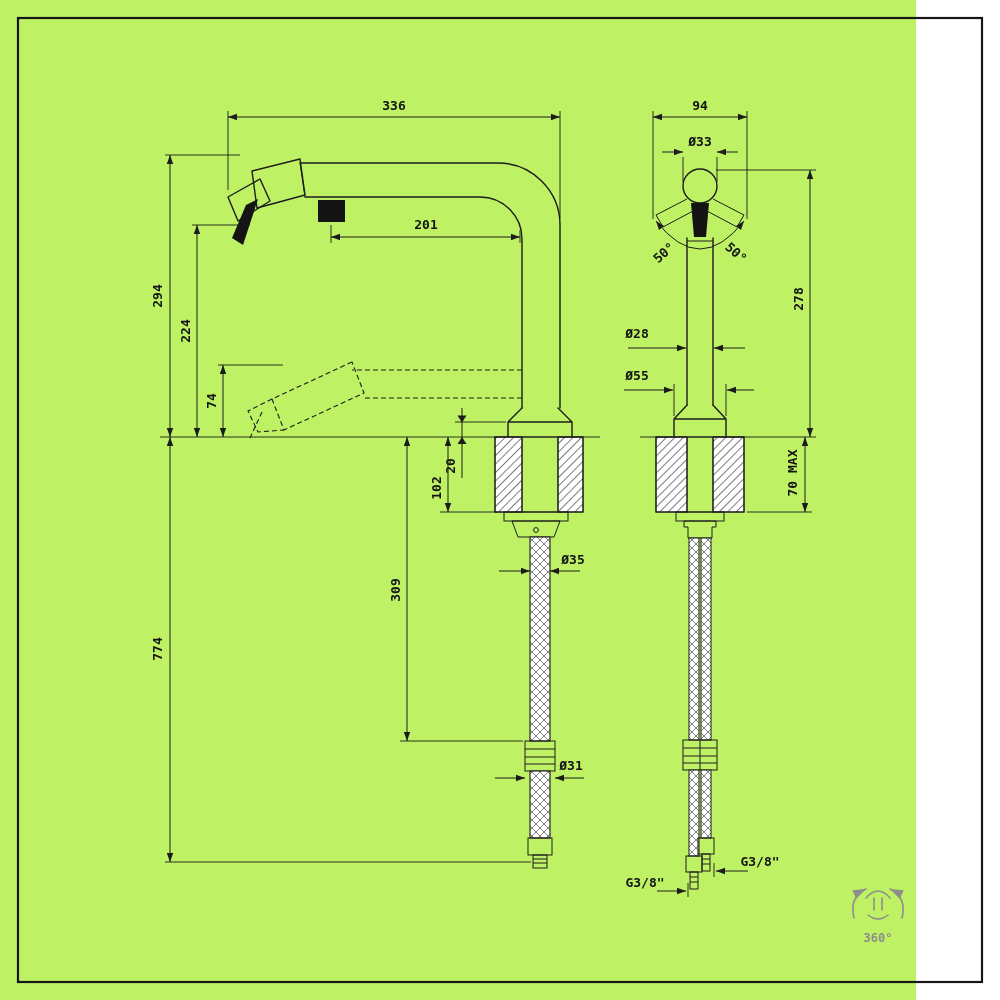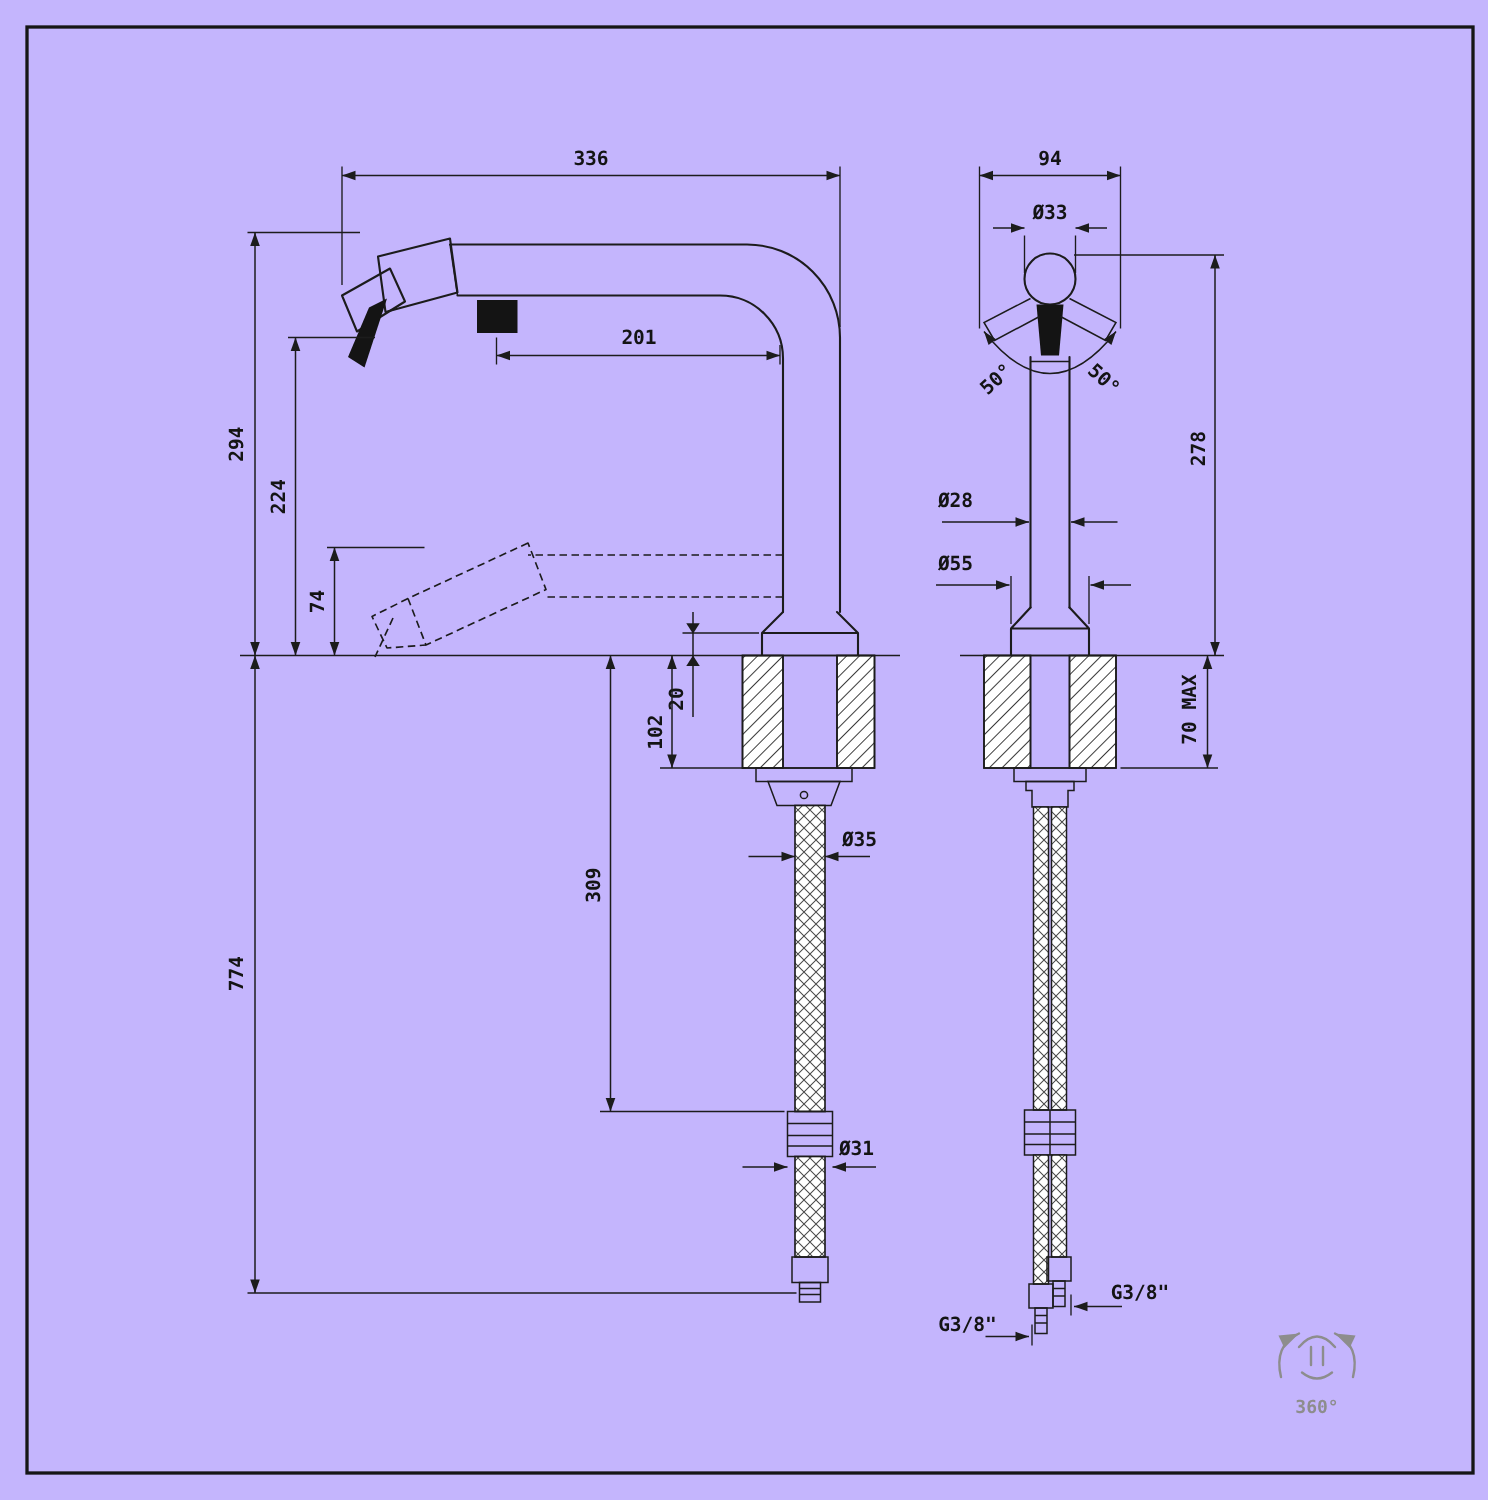--- a/index.html
+++ b/index.html
@@ -1,16 +1,16 @@
 <!DOCTYPE html>
 <html><head>
 <meta charset="utf-8">
 <style>
   html,body{margin:0;padding:0;background:#ffffff;width:1000px;height:1000px;overflow:hidden}
-  .sheet{position:relative;width:992px;height:1000px;background:#c4b5fd}
+  .sheet{position:relative;width:916px;height:1000px;background:#bef264}
   svg{display:block}
   .frame{fill:none;stroke:#161616;stroke-width:2.2}
   .ol{fill:none;stroke:#1c1c1c;stroke-width:1.4;stroke-linejoin:round;stroke-linecap:round}
   .thin{fill:none;stroke:#1c1c1c;stroke-width:1}
   .dl{fill:none;stroke:#1c1c1c;stroke-width:1}
   .ext{fill:none;stroke:#1c1c1c;stroke-width:.9}
   .dash{fill:none;stroke:#1c1c1c;stroke-width:1.1;stroke-dasharray:5 3;stroke-linejoin:round}
   .blk{fill:#141414;stroke:none}
   text{font-family:"DejaVu Sans Mono","Liberation Mono",monospace;font-size:13px;font-weight:bold;fill:#141414;text-anchor:middle}
   .gl{fill:none;stroke:#8d8d8d;stroke-width:1.6;stroke-linecap:round}

